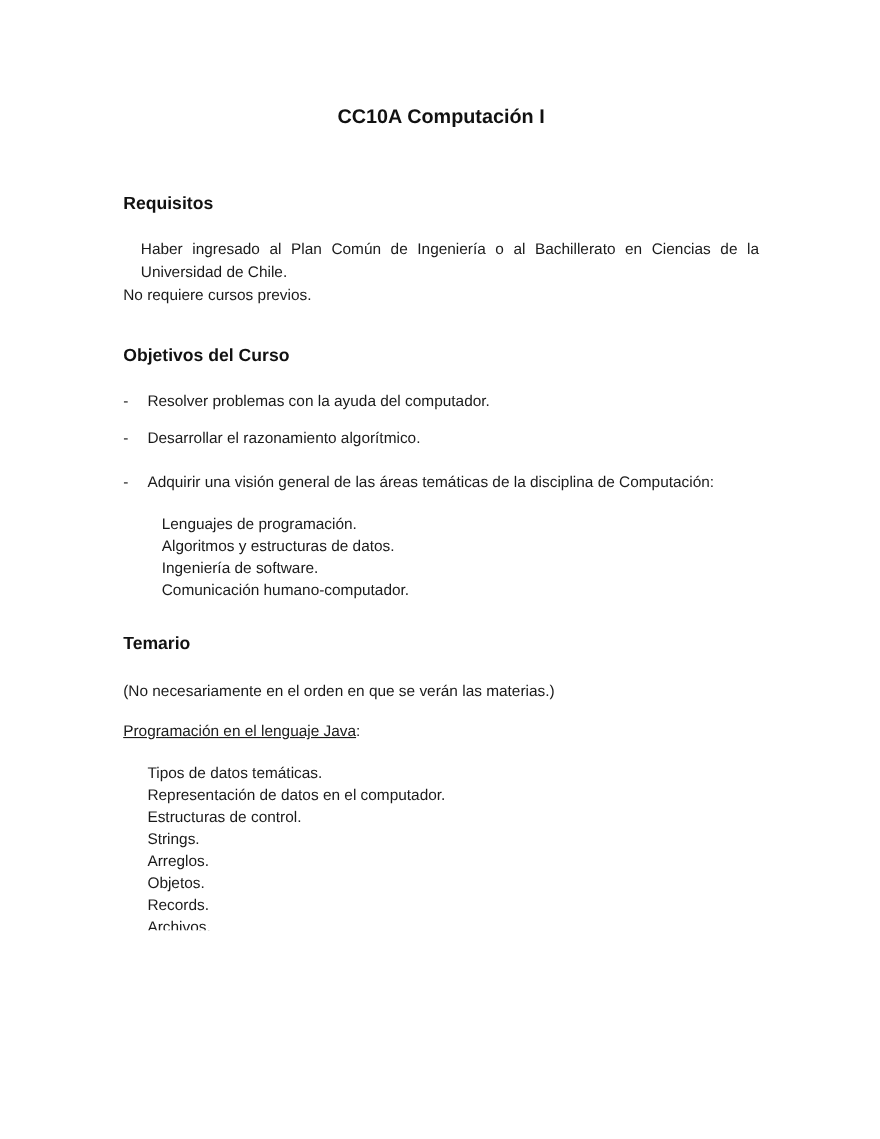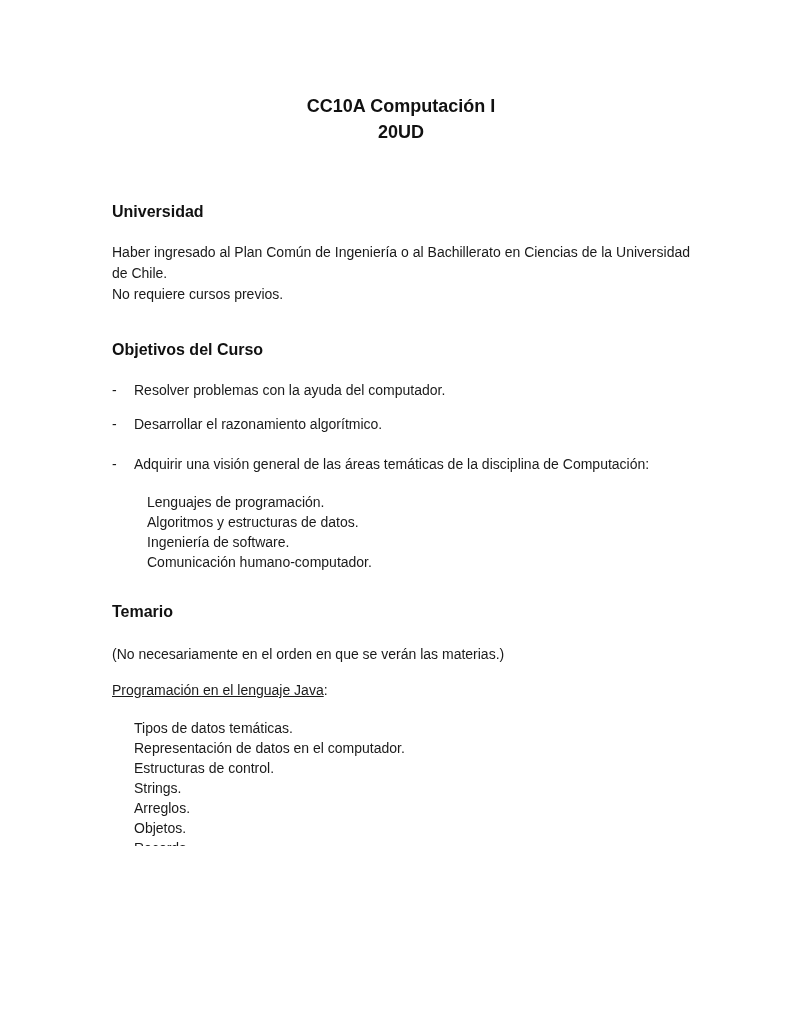--- a/index.html
+++ b/index.html
@@ -26,21 +26,21 @@
   }
   .section-heading {
     font-weight: bold;
     font-size: 16px;
     line-height: 20px;
     color: #111111;
   }
   .h-requisitos   { margin-top: 57px; }
   .h-objetivos    { margin-top: 35px; }
   .h-temario      { margin-top: 30px; }
-  .para-justify   { text-align: justify; }
+  .para-justify   { text-align: justify; margin-left: 16px; }
   .p1             { margin-top: 20px; }
   .p2             { }
   .bullet-row {
     display: flex;
     align-items: flex-start;
   }
   .bullet-row .marker {
     width: 22px;
     flex: 0 0 22px;
   }
@@ -66,24 +66,23 @@
   }
   .list-line { white-space: nowrap; }
 </style>
 </head>
 <body>
 
 <div class="page">
 
   <div class="doc-title">
     <div>CC10A Computación I</div>
-    <div>20UD</div>
   </div>
 
-  <div class="section-heading h-requisitos">Universidad</div>
+  <div class="section-heading h-requisitos">Requisitos</div>
 
   <div class="para-justify p1">Haber ingresado al Plan Común de Ingeniería o al Bachillerato en Ciencias de la Universidad de Chile.</div>
 
   <div class="p2">No requiere cursos previos.</div>
 
   <div class="section-heading h-objetivos">Objetivos del Curso</div>
 
   <div class="bullet-row b1">
     <span class="marker">-</span>
     <span class="bullet-text">Resolver problemas con la ayuda del computador.</span>

